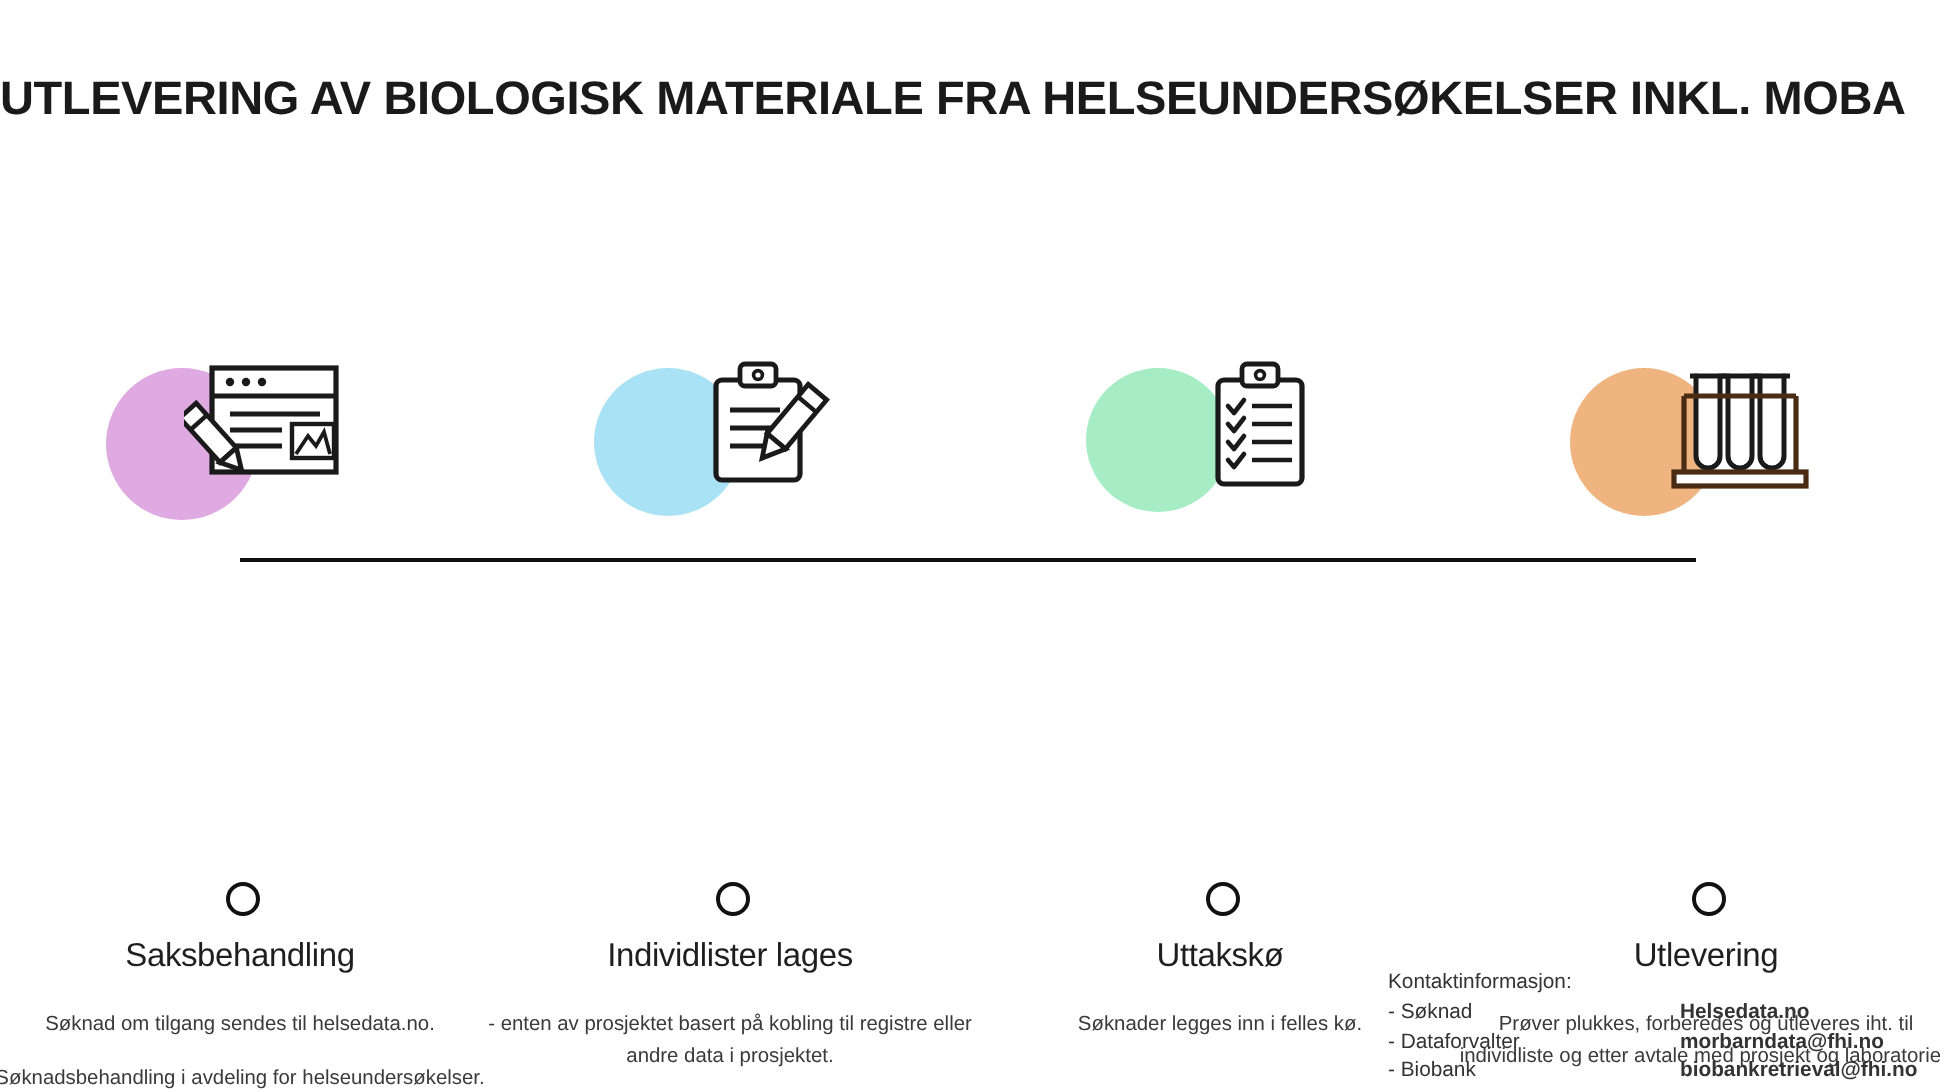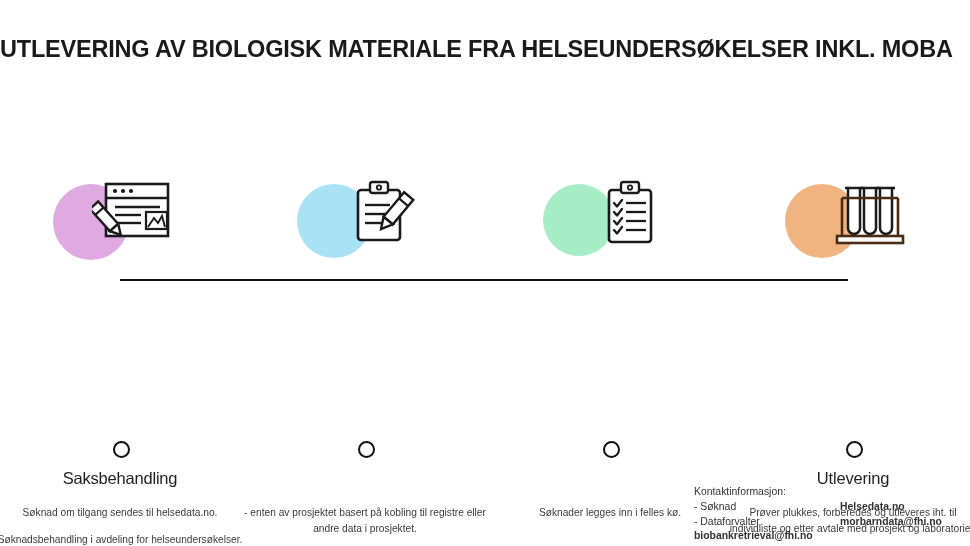--- a/index.html
+++ b/index.html
@@ -172,20 +172,21 @@
       <line x1="25" y1="36" x2="50" y2="36" stroke="#1a1a1a" stroke-width="2.4"></line>
       <line x1="25" y1="45" x2="42" y2="45" stroke="#1a1a1a" stroke-width="2.4"></line>
       <g transform="rotate(40 52 38)">
         <rect x="46" y="12" width="12" height="32" fill="#ffffff" stroke="#1a1a1a" stroke-width="2.4"></rect>
         <line x1="46" y1="20" x2="58" y2="20" stroke="#1a1a1a" stroke-width="2.2"></line>
         <polygon points="46,44 58,44 52,55" fill="#ffffff" stroke="#1a1a1a" stroke-width="2.4"></polygon>
       </g>
     </svg>
   </div>
   <div class="node" style="left:118px;"></div>
+  <div class="step-title">Individlister lages</div>
   <div class="step-body">
     <p>- enten av prosjektet basert på kobling til registre eller andre data i prosjektet.</p>
 
   </div>
 </div>
 
 <div class="step" style="left:485px;">
   <div class="step-icon-wrap">
     <div class="blob" style="width:72px;height:72px;background:#A6EDC5;left:58px;"></div>
     <svg class="icon-svg" width="76" height="76" viewBox="0 0 76 76" style="margin-left:30px;margin-top:8px;">
@@ -196,20 +197,21 @@
       <line x1="39" y1="25" x2="59" y2="25" stroke="#1a1a1a" stroke-width="2.3"></line>
       <polyline points="27,34 30,37.5 35,31" fill="none" stroke="#1a1a1a" stroke-width="2.3" stroke-linecap="round" stroke-linejoin="round"></polyline>
       <line x1="39" y1="34" x2="59" y2="34" stroke="#1a1a1a" stroke-width="2.3"></line>
       <polyline points="27,43 30,46.5 35,40" fill="none" stroke="#1a1a1a" stroke-width="2.3" stroke-linecap="round" stroke-linejoin="round"></polyline>
       <line x1="39" y1="43" x2="59" y2="43" stroke="#1a1a1a" stroke-width="2.3"></line>
       <polyline points="27,52 30,55.5 35,49" fill="none" stroke="#1a1a1a" stroke-width="2.3" stroke-linecap="round" stroke-linejoin="round"></polyline>
       <line x1="39" y1="52" x2="59" y2="52" stroke="#1a1a1a" stroke-width="2.3"></line>
     </svg>
   </div>
   <div class="node" style="left:118px;"></div>
+  <div class="step-title">Uttakskø</div>
   <div class="step-body">
     <p>Søknader legges inn i felles kø.</p>
   </div>
 </div>
 
 <div class="step" style="left:728px;">
   <div class="step-icon-wrap">
     <div class="blob" style="width:74px;height:74px;background:#F0B480;left:57px;"></div>
     <svg class="icon-svg" width="84" height="74" viewBox="0 0 84 74" style="margin-left:26px;margin-top:10px;">
       <path d="M24,8 L24,48 a6,6 0 0 0 12,0 L36,8" fill="#ffffff" stroke="#1a1a1a" stroke-width="2.5" stroke-linecap="round"></path>
@@ -235,15 +237,16 @@
   <div class="contact-heading">Kontaktinformasjon:</div>
   <div class="contact-row">
     <span class="contact-label">- Søknad</span>
     <span class="contact-value">Helsedata.no</span>
   </div>
   <div class="contact-row">
     <span class="contact-label">- Dataforvalter</span>
     <span class="contact-value">morbarndata@fhi.no</span>
   </div>
   <div class="contact-row">
+    <span class="contact-label">- Biobank</span>
     <span class="contact-value">biobankretrieval@fhi.no</span>
   </div>
 </div>
 
 </body></html>

